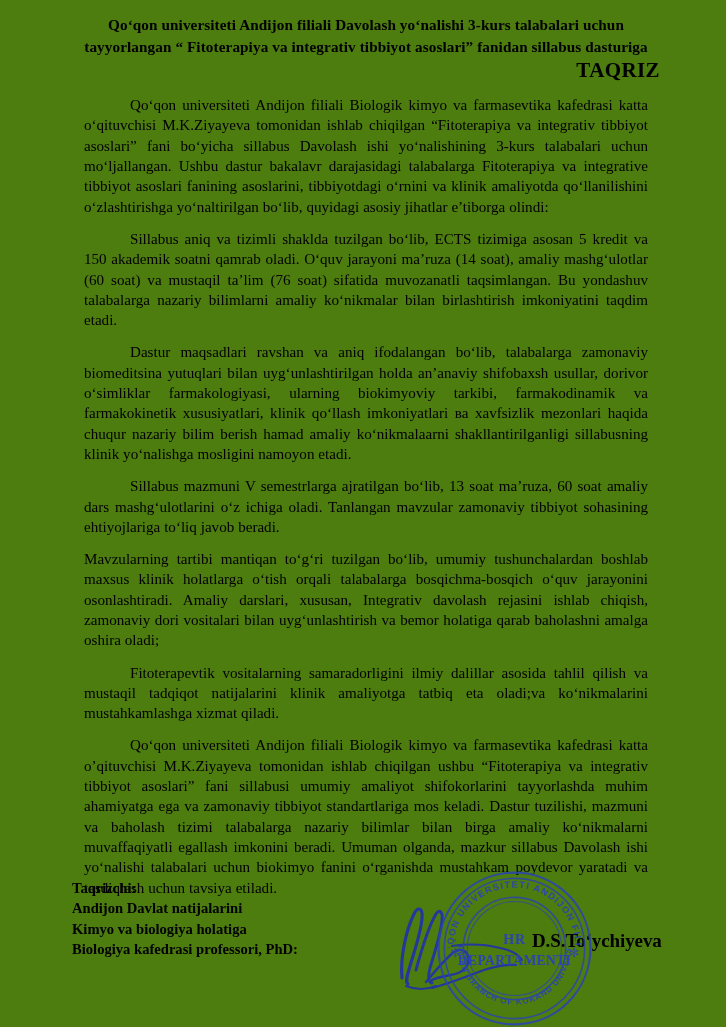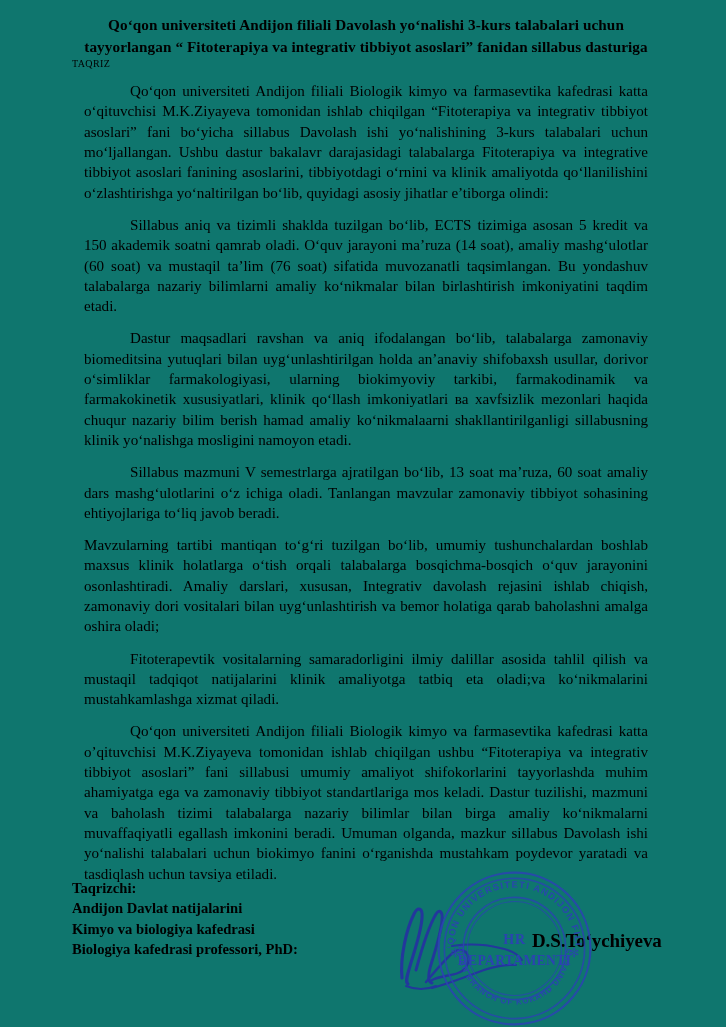--- a/index.html
+++ b/index.html
@@ -13,44 +13,44 @@
     height: 1027px;
     position: relative;
     overflow: hidden;
     font-family: "Liberation Serif", "DejaVu Serif", serif;
     color: #000000;
   }
 
   .page {
     position: absolute;
     inset: 0;
-    background: #0f766e;
+    background: #4d7c0f;
   }
 
   .content {
     position: absolute;
     left: 72px;
     top: 14px;
     width: 588px;
   }
 
   
   .doc-title {
     font-size: 15.2px;
     font-weight: bold;
     line-height: 1.42;
     text-align: center;
     letter-spacing: 0.1px;
     margin: 0 0 1px 0;
     padding: 0 6px;
   }
   .doc-subtitle {
-    font-size: 10px;
-    font-weight: normal;
-    text-align: left;
+    font-size: 21px;
+    font-weight: bold;
+    text-align: right;
     letter-spacing: 0.4px;
     margin: 1px 0 6px 0;
   }
 
   
   .para {
     font-size: 15.1px;
     line-height: 1.345;
     text-align: justify;
     text-justify: inter-word;
@@ -141,21 +141,21 @@
 
     <p class="para">Fitoterapevtik vositalarning samaradorligini ilmiy dalillar asosida tahlil qilish va mustaqil tadqiqot natijalarini klinik amaliyotga tatbiq eta oladi;va ko‘nikmalarini mustahkamlashga xizmat qiladi.</p>
 
     <p class="para">Qo‘qon universiteti Andijon filiali Biologik kimyo va farmasevtika kafedrasi katta o’qituvchisi M.K.Ziyayeva tomonidan ishlab chiqilgan ushbu “Fitoterapiya va integrativ tibbiyot asoslari” fani sillabusi umumiy amaliyot shifokorlarini tayyorlashda muhim ahamiyatga ega va zamonaviy tibbiyot standartlariga mos keladi. Dastur tuzilishi, mazmuni va baholash tizimi talabalarga nazariy bilimlar bilan birga amaliy ko‘nikmalarni muvaffaqiyatli egallash imkonini beradi. Umuman olganda, mazkur sillabus Davolash ishi yo‘nalishi talabalari uchun biokimyo fanini o‘rganishda mustahkam poydevor yaratadi va tasdiqlash uchun tavsiya etiladi.</p>
 
   </div>
 
   <div class="sign-block">
     <div class="sign-line">Taqrizchi:</div>
     <div class="sign-line">Andijon Davlat natijalarini</div>
-    <div class="sign-line">Kimyo va biologiya kafedrasi</div>
+    <div class="sign-line">Kimyo va biologiya holatiga</div>
     <div class="sign-line">Biologiya kafedrasi professori, PhD:</div>
   </div>
 
   <div class="signatory-name">D.S.To‘ychiyeva</div>
 
   <div class="signature-mark">
     <svg viewBox="0 0 150 95" xmlns="http://www.w3.org/2000/svg">
       <g fill="none" stroke="#23379c" stroke-linecap="round" stroke-linejoin="round">
         <path d="M10 78 C8 58, 14 30, 22 14 C26 6, 31 8, 30 18 C29 33, 22 52, 18 66 C15 76, 13 82, 16 84" stroke-width="3.1"></path>
         <path d="M24 70 C30 48, 38 24, 44 14 C47 9, 51 11, 50 20 C49 34, 42 54, 38 68 C36 76, 36 82, 40 83" stroke-width="2.9"></path>

